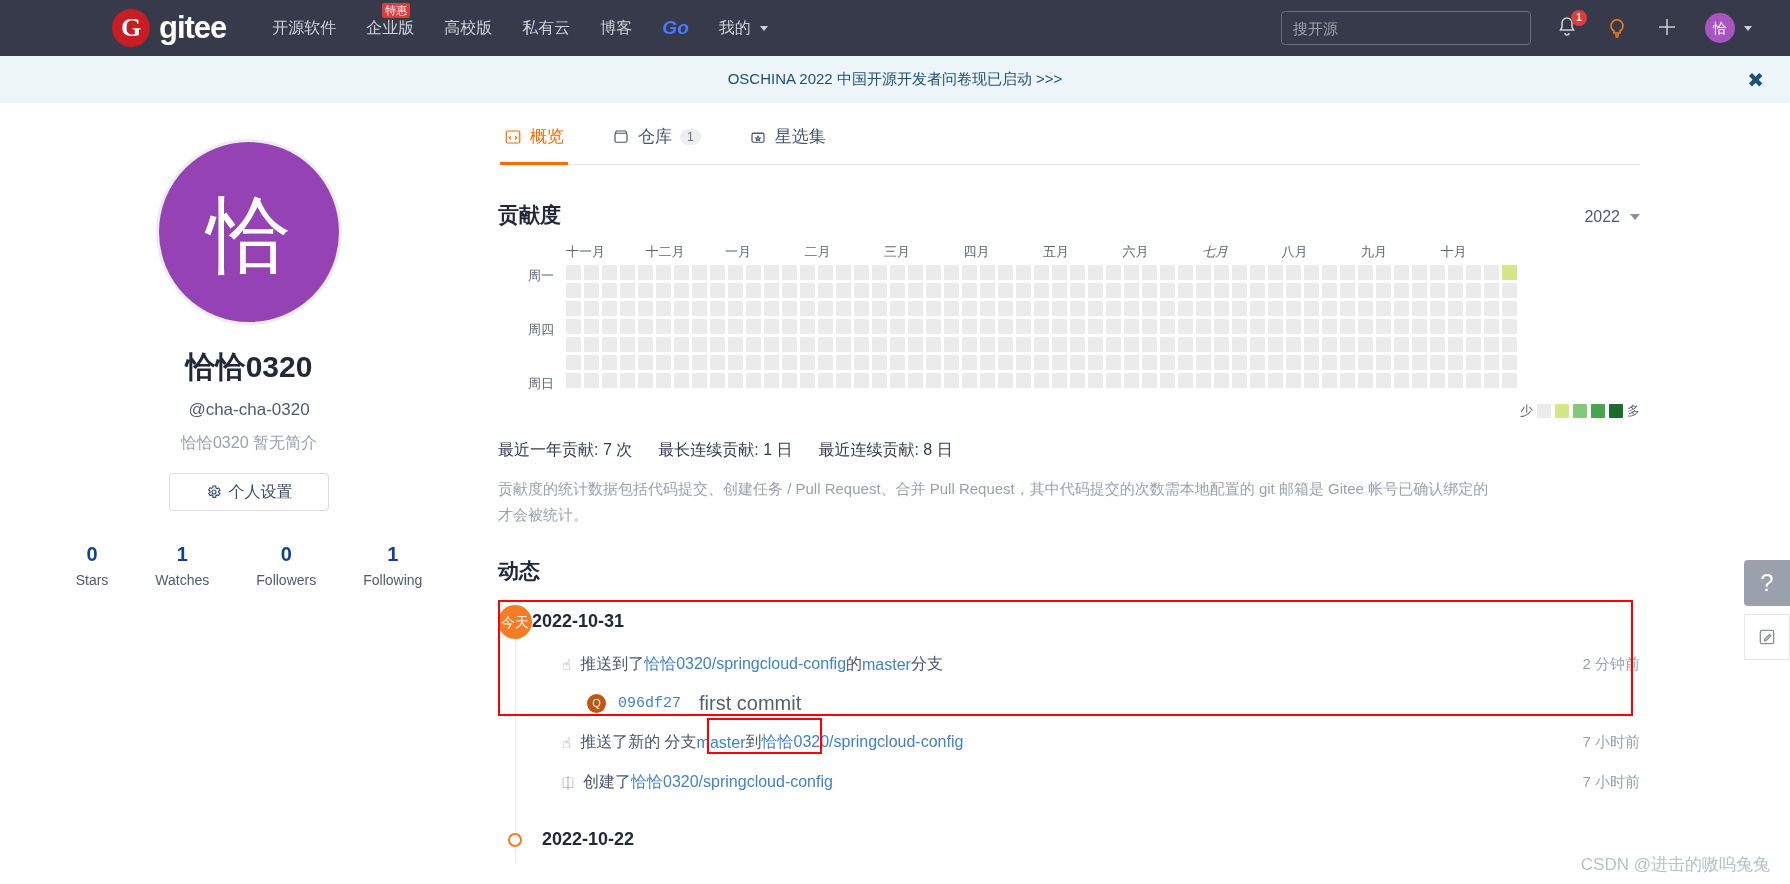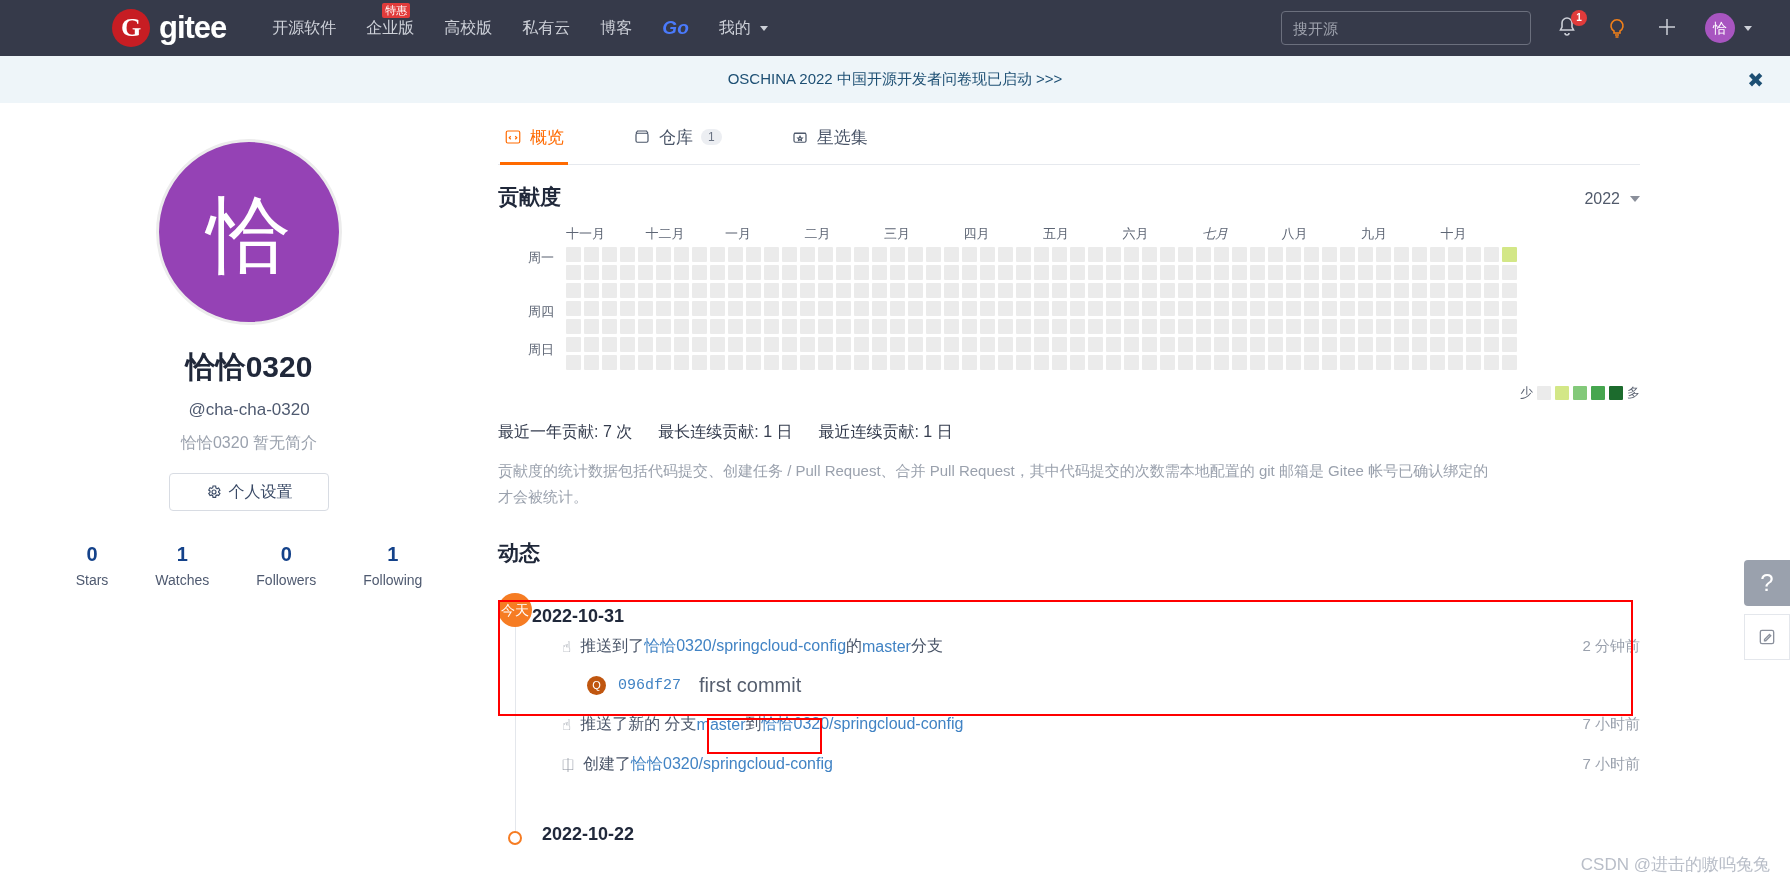--- a/index.html
+++ b/index.html
@@ -83,34 +83,34 @@
     display: flex; align-items: center; justify-content: center; gap: 7px; cursor: pointer;
   }
   .stats { display: flex; margin-top: 32px; gap: 47px; }
   .stat { text-align: center; cursor: pointer; }
   .stat-num { font-size: 20px; font-weight: bold; color: #14428a; }
   .stat-label { font-size: 14px; color: #4f5a70; margin-top: 6px; }
 
   .main { flex: 1; padding-right: 150px; }
 
   
-  .tabs { display: flex; gap: 69px; border-bottom: 1px solid #e6e9ee;
-    padding-left: 6px; height: 56px; align-items: flex-start; }
+  .tabs { display: flex; gap: 48px; border-bottom: 1px solid #e6e9ee;
+    padding-left: 6px; height: 56px; align-items: center; }
   .tab { display: flex; align-items: center; gap: 8px; font-size: 17px; color: #4a5568;
     height: 56px; cursor: pointer; position: relative; }
   .tab.active { color: #ff6a00; }
   .tab.active:after {
     content: ""; position: absolute; left: -4px; right: -4px; bottom: 0;
     height: 3px; background: #ff6a00;
   }
   .tab-badge { background: #eceef2; color: #6a7383; font-size: 12px;
     border-radius: 9px; padding: 1px 7px; }
 
   
-  .section-title { font-size: 21px; color: #20283a; font-weight: bold; margin-top: 18px; }
+  .section-title { font-size: 21px; color: #20283a; font-weight: bold; margin-top: 36px; }
   .contrib-head { display: flex; align-items: baseline; justify-content: space-between; }
   .year-sel { font-size: 16px; color: #515a6b; display: flex; align-items: center; gap: 10px; cursor: pointer; }
   .year-caret { border-left:5px solid transparent; border-right:5px solid transparent; border-top:6px solid #8a8f9a; }
 
   .months { display: flex; margin-left: 68px; margin-top: 14px; }
   .month-lbl { font-size: 13px; color: #5d6574; }
   .heat-wrap { display: flex; margin-top: 4px; }
   .daylabels { width: 68px; position: relative; height: 126px; }
   .daylabels div { position: absolute; right: 12px; font-size: 13px; color: #5d6574; }
   .grid { display: flex; gap: 3px; }
@@ -122,21 +122,21 @@
   .legend .cell { width: 14px; height: 14px; }
 
   .contrib-stats { display: flex; gap: 26px; margin-top: 20px; font-size: 16px; color: #333b4d; }
   .contrib-note { margin-top: 15px; font-size: 15px; color: #9aa1ad; line-height: 1.75; max-width: 1000px; }
 
   
   .feed-title { font-size: 21px; color: #20283a; font-weight: bold; margin-top: 28px; }
   .feed { position: relative; margin-top: 14px; padding-left: 34px; }
   .feed-line { position: absolute; left: 17px; top: 22px; bottom: 0; width: 1px; background: #e4e7ec; }
   .day-group { position: relative; }
-  .day-head { display: flex; align-items: flex-end; gap: 22px; height: 46px; }
+  .day-head { display: flex; align-items: center; gap: 22px; height: 46px; }
   .day-dot {
     position: absolute; left: -34px; width: 34px; height: 34px; border-radius: 50%;
     background: #f67c23; color: #fff; font-size: 14px; line-height: 34px; text-align: center;
   }
   .day-dot.hollow {
     background: #fff; border: 2px solid #f67c23; width: 14px; height: 14px; left: -24px;
   }
   .day-date { font-size: 18px; font-weight: bold; color: #20283a; }
   .feed-row { display: flex; align-items: center; height: 40px; padding-left: 30px;
     font-size: 16px; color: #4a5568; }
@@ -308,21 +308,21 @@
         <div class="month-lbl" style="width: 79.5px; font-style: italic;">七月</div>
         <div class="month-lbl" style="width: 79.5px;">八月</div>
         <div class="month-lbl" style="width: 79.5px;">九月</div>
         <div class="month-lbl" style="width: 79.5px;">十月</div>
       </div>
 
     <div class="heat-wrap">
       <div class="daylabels">
         <div style="top:2px">周一</div>
         <div style="top:56px">周四</div>
-        <div style="top:94px">周日</div>
+        <div style="top:110px">周日</div>
       </div>
       <div class="grid" id="grid">
           <div class="col">
             <div class="cell" style="background: rgb(235, 235, 235);"></div>
             <div class="cell" style="background: rgb(235, 235, 235);"></div>
             <div class="cell" style="background: rgb(235, 235, 235);"></div>
             <div class="cell" style="background: rgb(235, 235, 235);"></div>
             <div class="cell" style="background: rgb(235, 235, 235);"></div>
             <div class="cell" style="background: rgb(235, 235, 235);"></div>
             <div class="cell" style="background: rgb(235, 235, 235);"></div>
@@ -804,21 +804,21 @@
       <span class="cell" style="background:#d3e787"></span>
       <span class="cell" style="background:#83c97a"></span>
       <span class="cell" style="background:#46a64f"></span>
       <span class="cell" style="background:#1c6b2d"></span>
       <span>多</span>
     </div>
 
     <div class="contrib-stats">
       <span>最近一年贡献: 7 次</span>
       <span>最长连续贡献: 1 日</span>
-      <span>最近连续贡献: 1 日</span>
+      <span>最近连续贡献: 8 日</span>
     </div>
     <div class="contrib-note">贡献度的统计数据包括代码提交、创建任务 / Pull Request、合并 Pull Request，其中代码提交的次数需本地配置的 git 邮箱是 Gitee 帐号已确认绑定的才会被统计。</div>
 
     <div class="feed-title">动态</div>
 
     <div class="feed">
       <div class="feed-line"></div>
 
       <div class="day-group">
         <div class="day-head">

